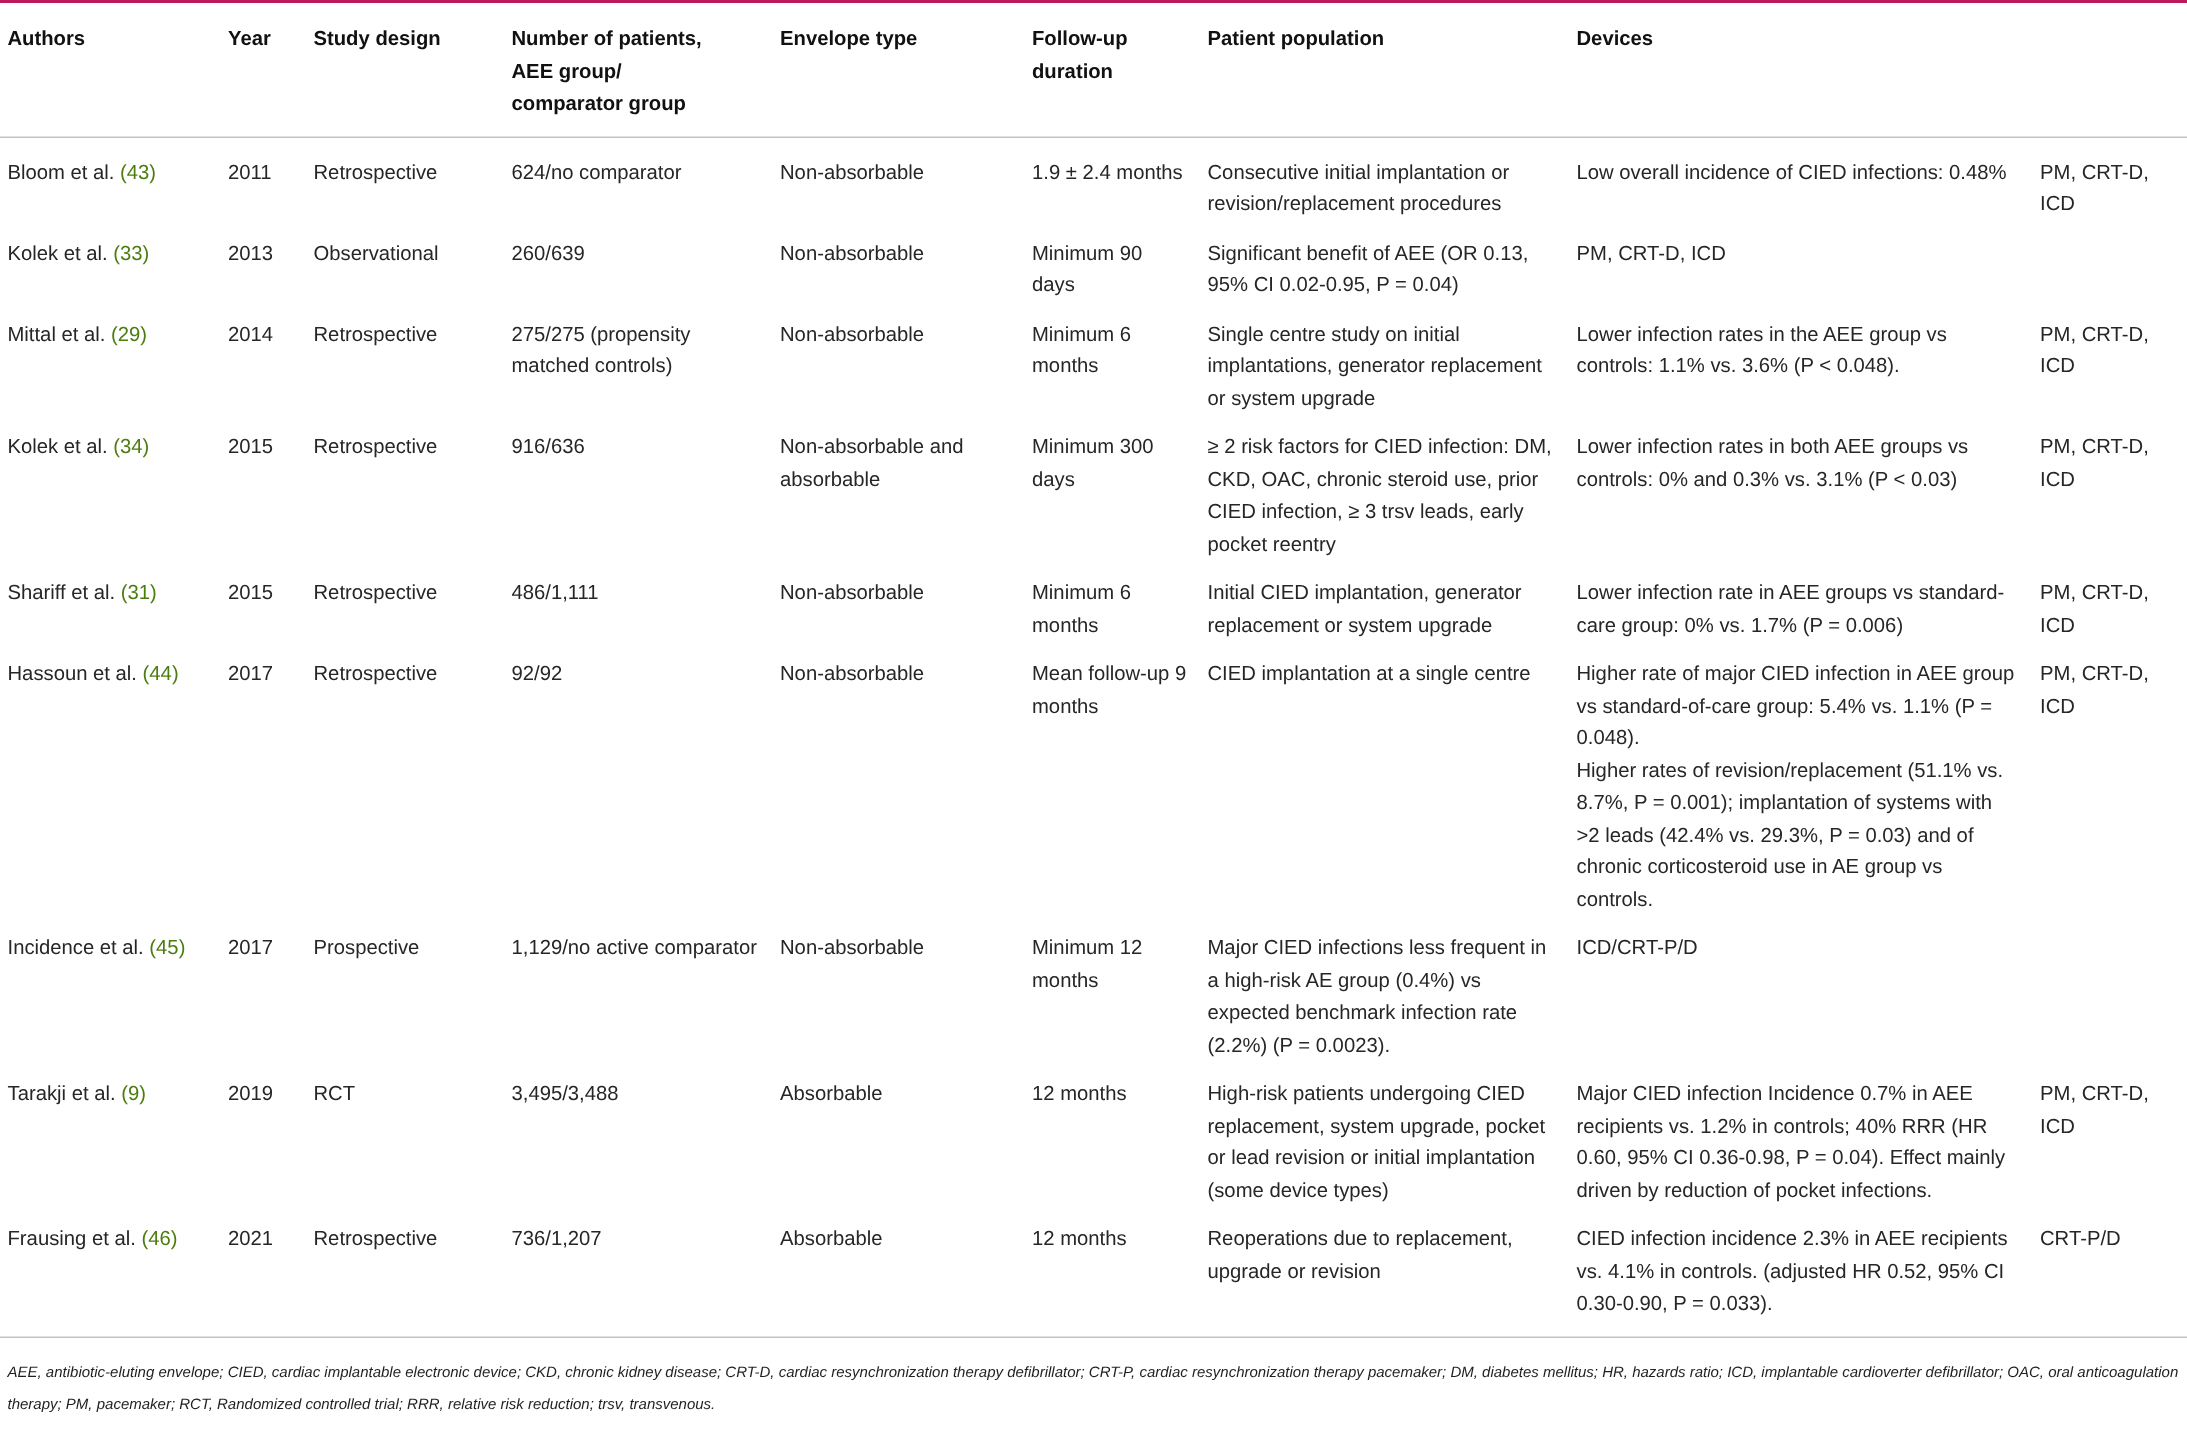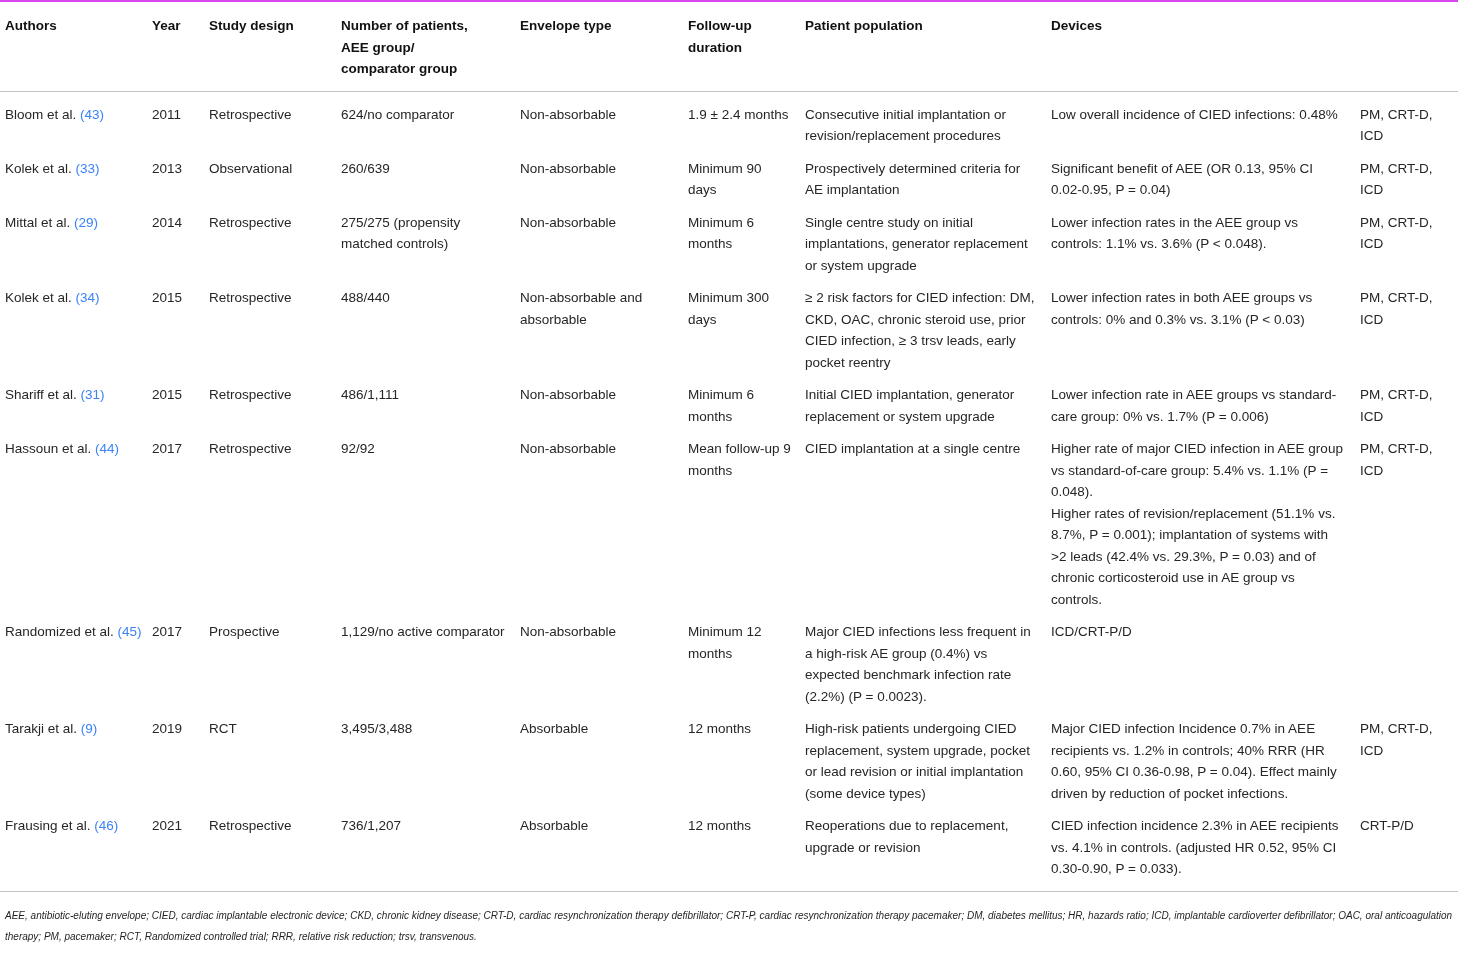--- a/index.html
+++ b/index.html
@@ -12,21 +12,21 @@
   .page {
     width: 1458px;
     height: 963px;
     background: #ffffff;
     box-sizing: border-box;
     overflow: hidden;
   }
   .table {
     width: 1458px;
     box-sizing: border-box;
-    border-top: 2px solid #d946ef;
+    border-top: 2px solid #be185d;
   }
   .grid-row {
     display: grid;
     grid-template-columns: 147px 57px 132px 179px 168px 117px 246px 309px 98px;
     padding-left: 5px;
     box-sizing: border-box;
     align-items: start;
   }
   .cell {
     font-size: 13.5px;
@@ -45,21 +45,21 @@
     padding-bottom: 11px;
     min-height: 88px;
     border-bottom: 1px solid #c4c4c4;
   }
   .tbody {
     padding-top: 12px;
     border-bottom: 1px solid #c4c4c4;
   }
   .body-row { padding-bottom: 11px; }
   .ref {
-    color: #3b82f6;
+    color: #4d7c0f;
     text-decoration: none;
     cursor: pointer;
   }
   .footnote {
     margin: 13px 5px 0 5px;
     width: 1448px;
     font-style: italic;
     font-size: 10px;
     line-height: 21px;
     color: #1f1f1f;
@@ -100,42 +100,41 @@
         <div class="cell">PM, CRT-D, ICD</div>
       </div>
 
       <div class="grid-row body-row">
         <div class="cell authors"><span>Kolek et al.</span> <a class="ref">(33)</a></div>
         <div class="cell">2013</div>
         <div class="cell">Observational</div>
         <div class="cell">260/639</div>
         <div class="cell">Non-absorbable</div>
         <div class="cell">Minimum 90 days</div>
-        <div class="cell">Prospectively determined criteria for AE implantation</div>
         <div class="cell">Significant benefit of AEE (OR 0.13, 95% CI 0.02-0.95, P = 0.04)</div>
         <div class="cell">PM, CRT-D, ICD</div>
       </div>
 
       <div class="grid-row body-row">
         <div class="cell authors"><span>Mittal et al.</span> <a class="ref">(29)</a></div>
         <div class="cell">2014</div>
         <div class="cell">Retrospective</div>
         <div class="cell">275/275 (propensity matched controls)</div>
         <div class="cell">Non-absorbable</div>
         <div class="cell">Minimum 6 months</div>
         <div class="cell">Single centre study on initial implantations, generator replacement or system upgrade</div>
         <div class="cell">Lower infection rates in the AEE group vs controls: 1.1% vs. 3.6% (P &lt; 0.048).</div>
         <div class="cell">PM, CRT-D, ICD</div>
       </div>
 
       <div class="grid-row body-row">
         <div class="cell authors"><span>Kolek et al.</span> <a class="ref">(34)</a></div>
         <div class="cell">2015</div>
         <div class="cell">Retrospective</div>
-        <div class="cell">488/440</div>
+        <div class="cell">916/636</div>
         <div class="cell">Non-absorbable and absorbable</div>
         <div class="cell">Minimum 300 days</div>
         <div class="cell">≥ 2 risk factors for CIED infection: DM, CKD, OAC, chronic steroid use, prior CIED infection, ≥ 3 trsv leads, early pocket reentry</div>
         <div class="cell">Lower infection rates in both AEE groups vs controls: 0% and 0.3% vs. 3.1% (P &lt; 0.03)</div>
         <div class="cell">PM, CRT-D, ICD</div>
       </div>
 
       <div class="grid-row body-row">
         <div class="cell authors"><span>Shariff et al.</span> <a class="ref">(31)</a></div>
         <div class="cell">2015</div>
@@ -155,21 +154,21 @@
         <div class="cell">92/92</div>
         <div class="cell">Non-absorbable</div>
         <div class="cell">Mean follow-up 9 months</div>
         <div class="cell">CIED implantation at a single centre</div>
         <div class="cell">Higher rate of major CIED infection in AEE group vs standard-of-care group: 5.4% vs. 1.1% (P = 0.048).
 Higher rates of revision/replacement (51.1% vs. 8.7%, P = 0.001); implantation of systems with &gt;2 leads (42.4% vs. 29.3%, P = 0.03) and of chronic corticosteroid use in AE group vs controls.</div>
         <div class="cell">PM, CRT-D, ICD</div>
       </div>
 
       <div class="grid-row body-row">
-        <div class="cell authors"><span>Randomized et al.</span> <a class="ref">(45)</a></div>
+        <div class="cell authors"><span>Incidence et al.</span> <a class="ref">(45)</a></div>
         <div class="cell">2017</div>
         <div class="cell">Prospective</div>
         <div class="cell">1,129/no active comparator</div>
         <div class="cell">Non-absorbable</div>
         <div class="cell">Minimum 12 months</div>
         <div class="cell">Major CIED infections less frequent in a high-risk AE group (0.4%) vs expected benchmark infection rate (2.2%) (P = 0.0023).</div>
         <div class="cell">ICD/CRT-P/D</div>
       </div>
 
       <div class="grid-row body-row">

